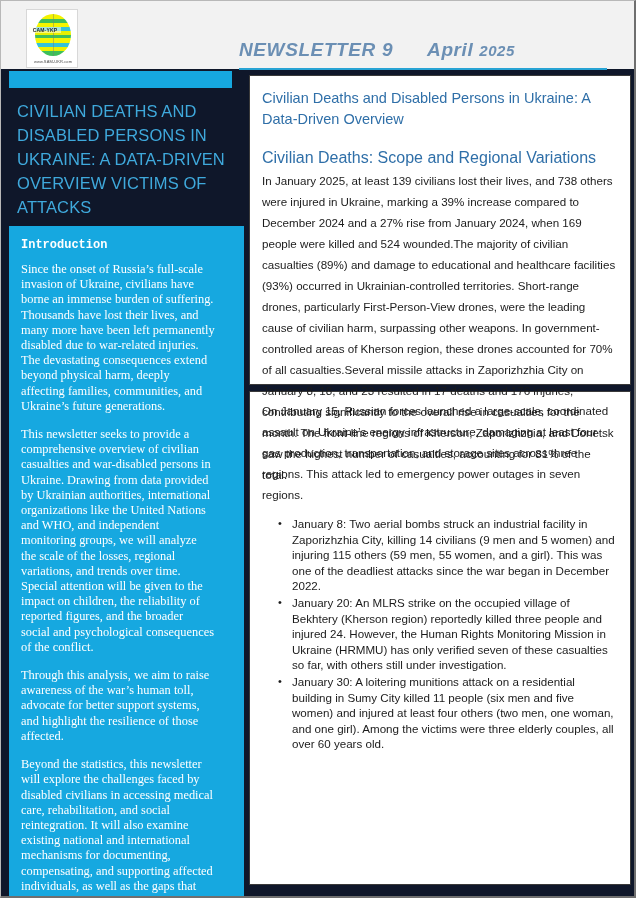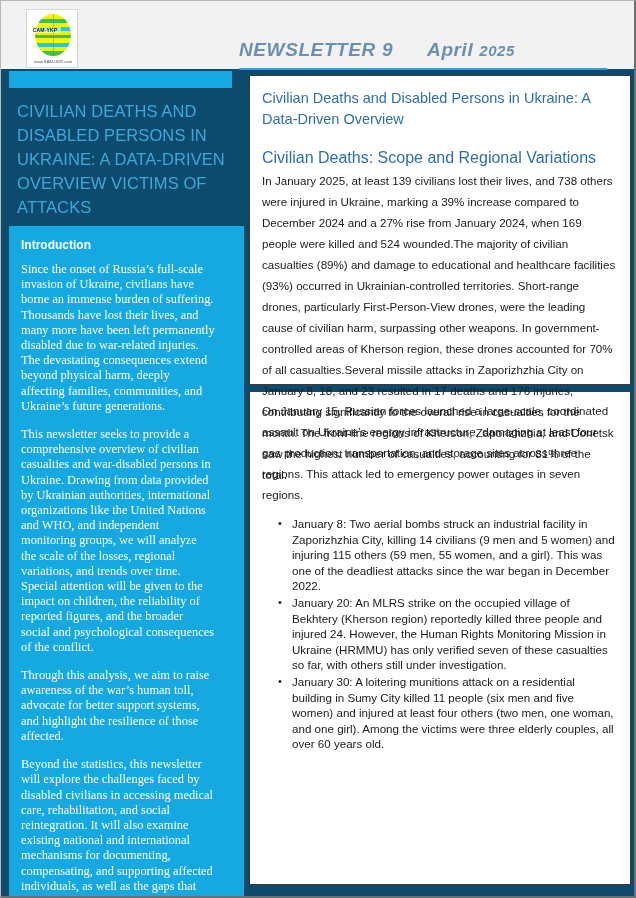--- a/index.html
+++ b/index.html
@@ -7,21 +7,21 @@
     padding: 0;
     background: #ffffff;
   }
   body {
     font-family: "Liberation Sans", sans-serif;
   }
   #page {
     position: relative;
     width: 636px;
     height: 898px;
-    background: #0c4a6e;
+    background: #0f172a;
     overflow: hidden;
     box-sizing: border-box;
     border: 1px solid #b8b8b8;
     border-right: 2px solid #6f6f6f;
     border-bottom: 2px solid #6f6f6f;
   }
   
   #header {
     position: absolute;
     left: 0; top: 0;
@@ -130,21 +130,21 @@
     position: absolute;
     left: 0; top: 155px;
     width: 235px;
     height: 733px;
     background: #16a8e0;
     box-sizing: border-box;
     padding: 12px 12px 8px 12px;
   }
   #left-body h3 {
     margin: 0 0 10px 0;
-    font-family: Liberation Sans, sans-serif;
+    font-family: Liberation Mono, monospace;
     font-size: 12px;
     font-weight: bold;
     color: #ffffff;
   }
   #left-body p {
     margin: 0 17px 13px 0;
     font-family: "Liberation Serif", serif;
     font-size: 12.4px;
     line-height: 15.2px;
     color: #ffffff;

